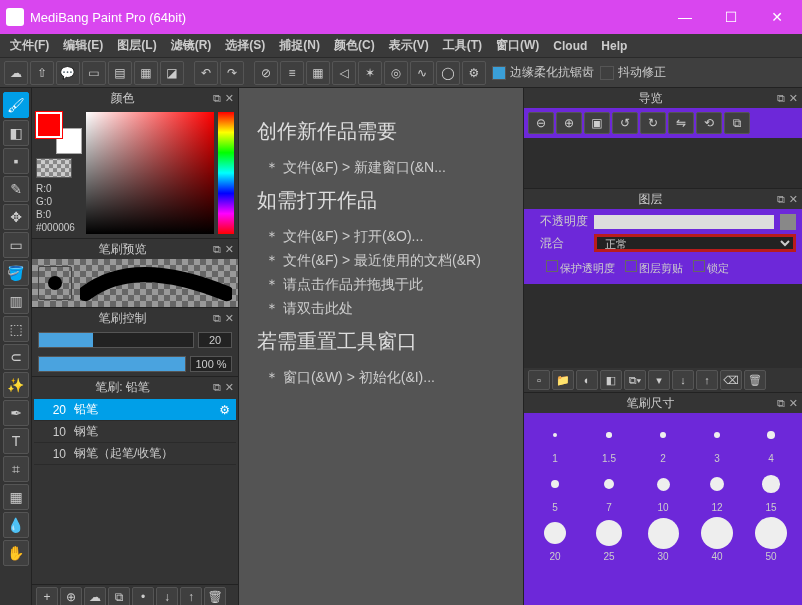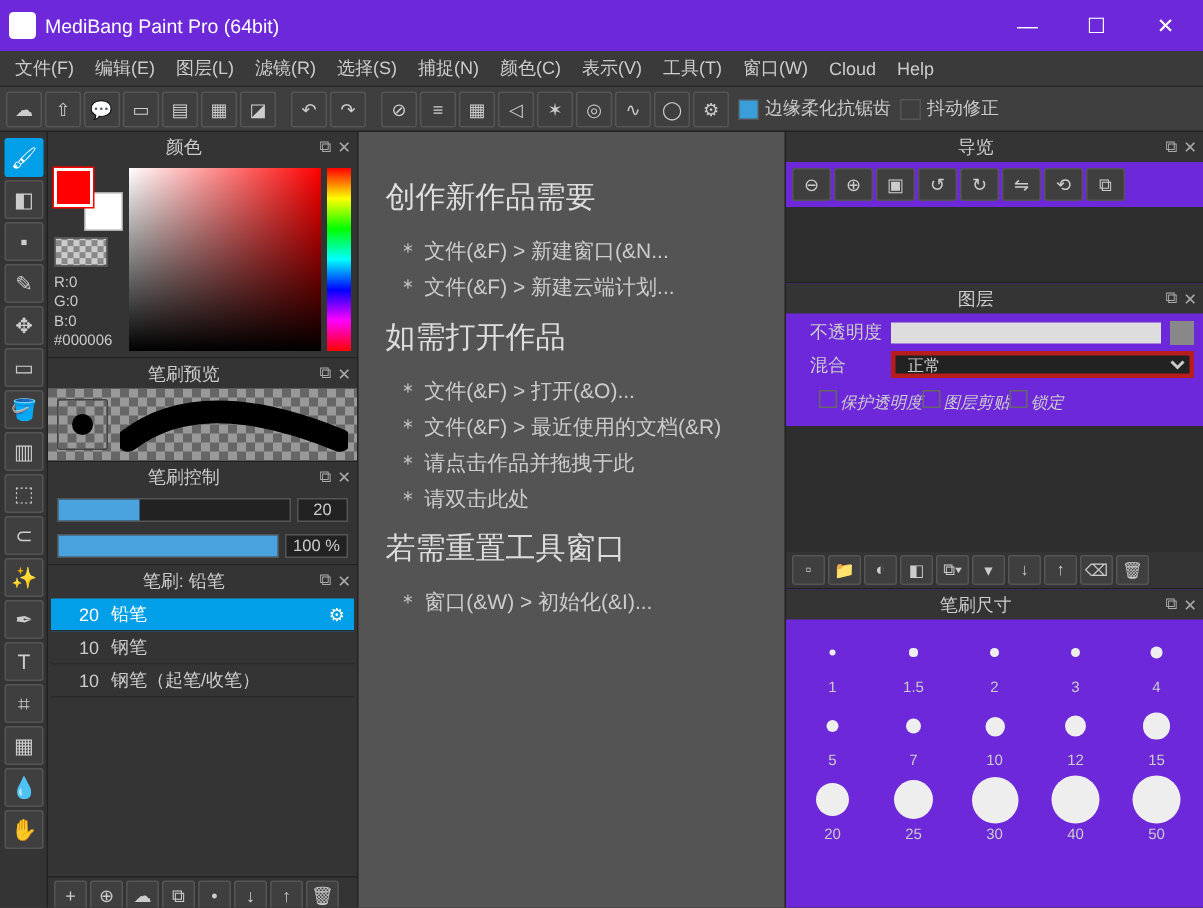--- a/index.html
+++ b/index.html
@@ -1,22 +1,22 @@
 <!DOCTYPE html>
 <html><head>
 <meta charset="utf-8">
 <style>
 * { margin: 0; padding: 0; box-sizing: border-box; font-family: "Microsoft YaHei", sans-serif; user-select: none; }
 body { width: 802px; height: 605px; background: #3a3a3a; color: #ccc; font-size: 12px; overflow: hidden; }
-.title-bar { height: 30px; background: #6d28d9; display: flex; align-items: center; padding: 17px 2px; }
+.title-bar { height: 30px; background: #d946ef; display: flex; align-items: center; padding: 17px 2px; }
 .title-bar .logo { width: 18px; height: 18px; background: #fff; border-radius: 3px; margin-right: 6px; margin-left: 4px; }
 .title-bar .title { color: #fff; font-size: 13px; flex: 1; }
 .title-bar .win-btn { width: 46px; height: 30px; display: flex; align-items: center; justify-content: center; color: #fff; font-size: 14px; }
 .menu-bar { height: 24px; background: #3a3a3a; display: flex; align-items: center; padding: 0 4px; gap: 2px; border-bottom: 1px solid #2a2a2a; }
-.menu-bar .menu-item { padding: 2px 6px; color: #ccc; font-size: 12px; }
+.menu-bar .menu-item { padding: 2px 6px; color: #ccc; font-size: 12px; font-weight: bold; }
 .toolbar-top { height: 30px; background: #3f3f3f; display: flex; align-items: center; padding: 0 4px; gap: 2px; border-bottom: 1px solid #222; }
 .tb-btn { width: 24px; height: 24px; background: #3f3f3f; border: 1px solid #555; border-radius: 2px; display: flex; align-items: center; justify-content: center; color: #ccc; }
 .tb-sep { width: 6px; }
 .tb-text { color: #ccc; font-size: 12px; margin-left: 4px; display: flex; align-items: center; gap: 4px; }
 .tb-text .chk { width: 14px; height: 14px; border: 1px solid #555; display: inline-block; }
 .tb-text .chk.on { background: #3a9fd8; }
 .main { display: flex; height: 521px; }
 .left-tools { width: 32px; background: #343434; display: flex; flex-direction: column; gap: 2px; padding: 4px 3px; border-right: 1px solid #222; }
 .tool-btn { width: 26px; height: 26px; border: 1px solid #555; border-radius: 2px; background: #3f3f3f; display: flex; align-items: center; justify-content: center; font-size: 14px; }
 .tool-btn.active { background: #009fe8; border-color: #009fe8; color: #fff; }
@@ -56,21 +56,21 @@
 .right-panels { width: 278px; background: #6d28d9; display: flex; flex-direction: column; }
 .nav-body { height: 30px; display: flex; gap: 2px; padding: 4px; }
 .nav-body .tb-btn { width: 26px; height: 22px; }
 .nav-canvas { height: 50px; background: #2d2d2d; }
 .layer-body { padding: 4px 6px; font-size: 12px; }
 .layer-row { display: flex; align-items: center; gap: 6px; margin-bottom: 4px; margin-left: 10px; }
 .layer-row .lbl { width: 48px; }
 .layer-row .track { flex: 1; height: 14px; background: #ddd; }
 .layer-row .handle { width: 16px; height: 16px; background: #888; }
 .layer-row select { flex: 1; background: #222; color: #ccc; border: 3px solid #b91c1c; height: 18px; font-size: 11px; padding: 0 4px; }
-.layer-chks { display: flex; gap: 0; padding: 4px 16px; font-size: 11px; align-items: center; font-style: italic; }
+.layer-chks { display: flex; gap: 10px; padding: 4px 16px; font-size: 11px; align-items: center; }
 .layer-chks .chk { width: 12px; height: 12px; border: 1px solid #666; display: inline-block; margin-right: 2px; }
 .layer-list { height: 84px; background: #2d2d2d; }
 .layer-toolbar { display: flex; gap: 2px; padding: 2px 4px; background: #343434; }
 .layer-toolbar .tb-btn { width: 22px; height: 20px; font-size: 11px; }
 .brush-size-body { padding: 6px 4px 14px; }
 .bs-grid { display: grid; grid-template-columns: repeat(5, 1fr); gap: 4px 0; text-align: center; }
 .bs-cell { display: flex; flex-direction: column; align-items: center; gap: 2px; }
 .bs-dot { background: #eee; border-radius: 50%; }
 .bs-lbl { font-size: 10px; color: #ccc; }
 </style>
@@ -244,21 +244,20 @@
         <div class="tb-btn">↓</div>
         <div class="tb-btn">↑</div>
         <div class="tb-btn">🗑</div>
       </div>
     </div>
   </div>
 
   <div class="canvas">
     <h2>创作新作品需要</h2>
     <p>＊ 文件(&amp;F)  &gt;  新建窗口(&amp;N...</p>
-    <p>＊ 文件(&amp;F)  &gt;  新建云端计划...</p>
     <h2>如需打开作品</h2>
     <p>＊ 文件(&amp;F)  &gt;  打开(&amp;O)...</p>
     <p>＊ 文件(&amp;F)  &gt;  最近使用的文档(&amp;R)</p>
     <p>＊ 请点击作品并拖拽于此</p>
     <p>＊ 请双击此处</p>
     <h2>若需重置工具窗口</h2>
     <p>＊ 窗口(&amp;W)  &gt;  初始化(&amp;I)...</p>
   </div>
 
   <div class="right-panels">

